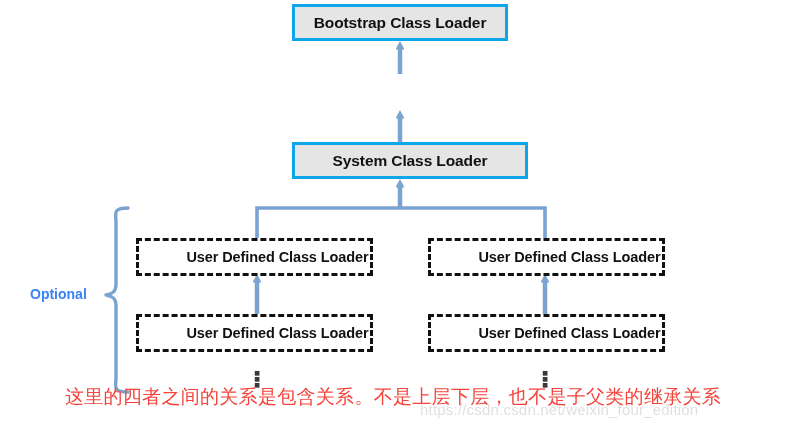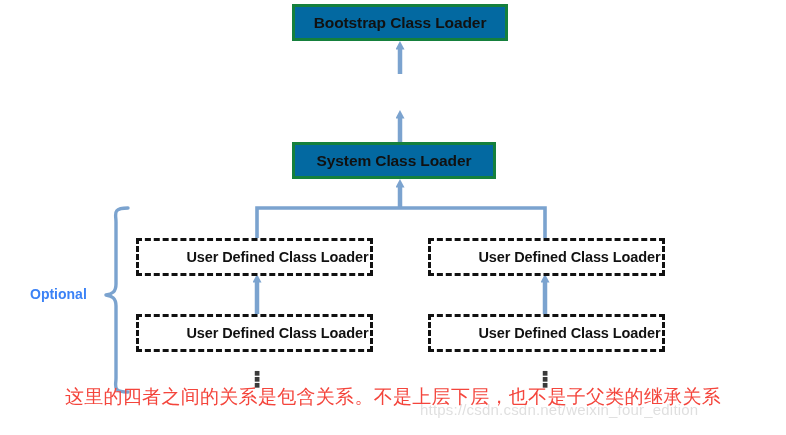--- a/index.html
+++ b/index.html
@@ -14,22 +14,22 @@
     height: 435px;
     background: #ffffff;
     overflow: hidden;
     font-family: "Liberation Sans", "DejaVu Sans", sans-serif;
   }
 
   
   .solid-box {
     position: absolute;
     box-sizing: border-box;
-    border: 3px solid #15803d;
-    background: #0369a1;
+    border: 3px solid #0ea5e9;
+    background: #e5e5e5;
     display: flex;
     align-items: center;
     justify-content: center;
     z-index: 5;
   }
   .solid-box .box-label {
     font-size: 15.5px;
     font-weight: bold;
     color: #111111;
     letter-spacing: -0.1px;
@@ -151,21 +151,21 @@
              C112,296 116,298 116,306
              L116,378
              C116,386 112,392 128,392" fill="none" stroke="#7ba3cf" stroke-width="3.4" stroke-linecap="round" stroke-linejoin="round"></path>
   </svg>
 
   <div class="solid-box" style="left:292px; top:4px; width:216px; height:37px;">
     <span class="box-label">Bootstrap Class Loader</span>
   </div>
 
 
-  <div class="solid-box" style="left:292px; top:142px; width:204px; height:37px;">
+  <div class="solid-box" style="left:292px; top:142px; width:236px; height:37px;">
     <span class="box-label">System Class Loader</span>
   </div>
 
   <div class="dashed-box" style="left:136px; top:238px; width:237px; height:38px;">
     <span class="box-label">User Defined Class Loader</span>
   </div>
 
   <div class="dashed-box" style="left:428px; top:238px; width:237px; height:38px;">
     <span class="box-label">User Defined Class Loader</span>
   </div>

